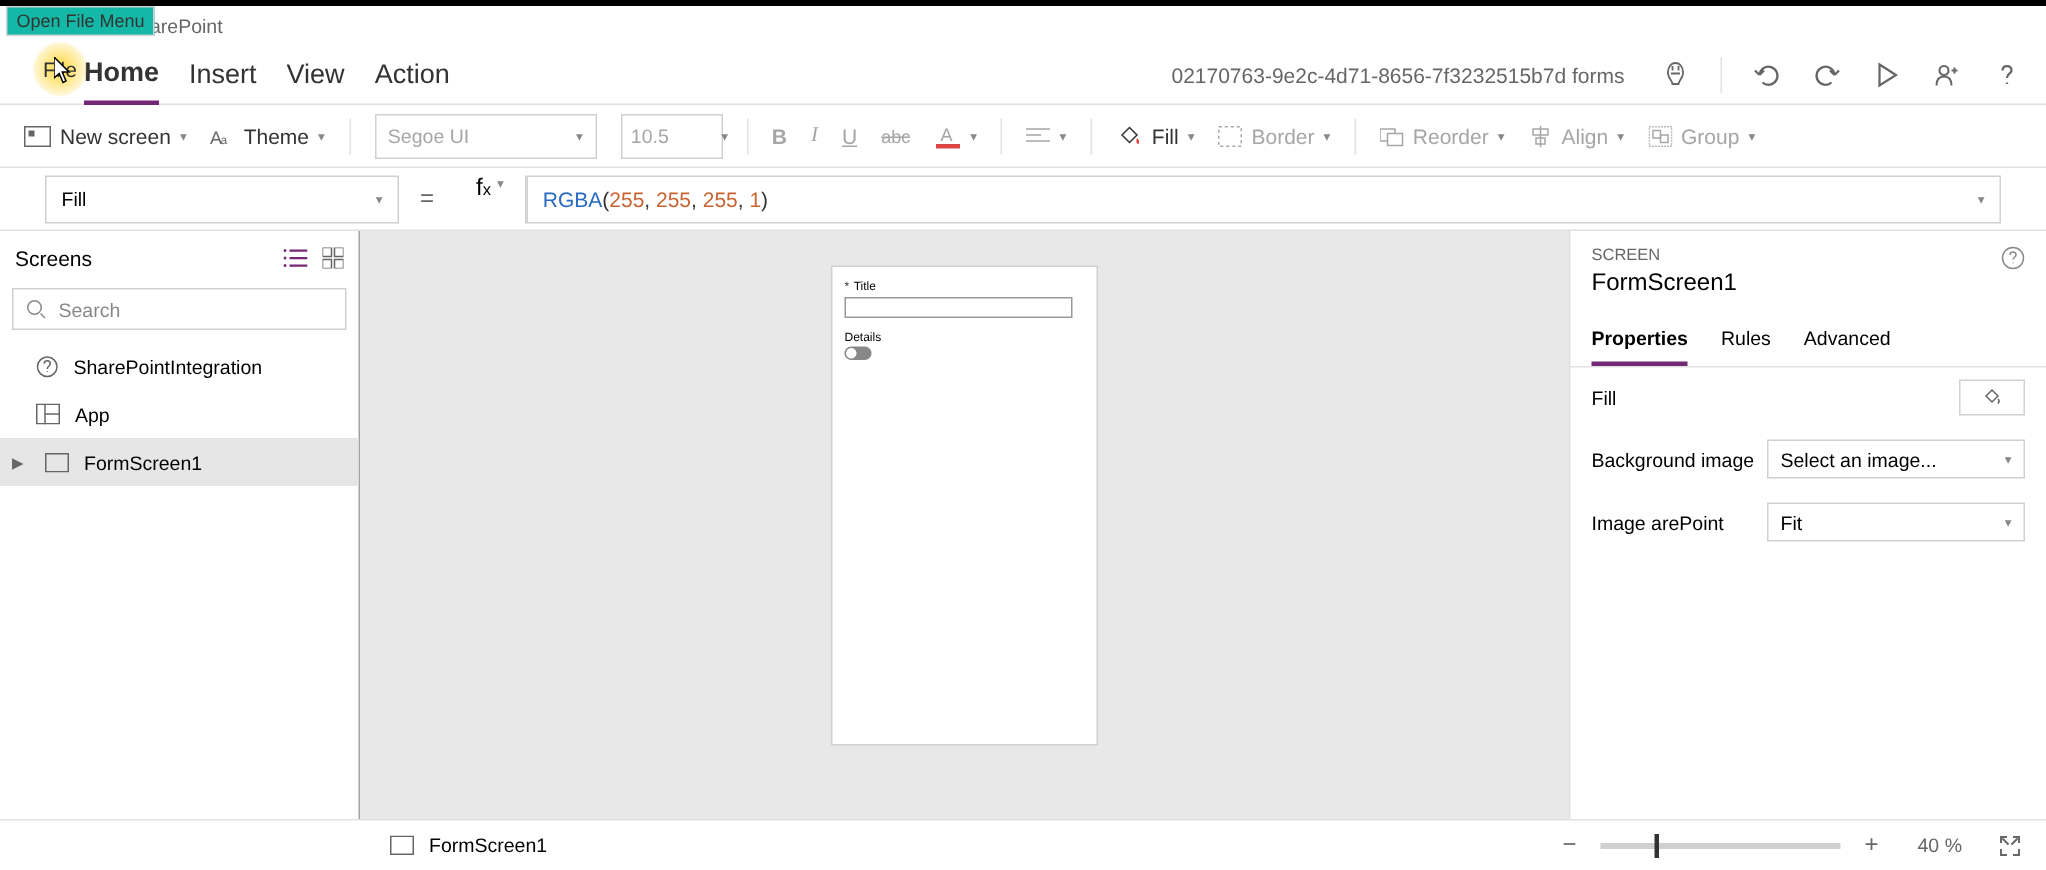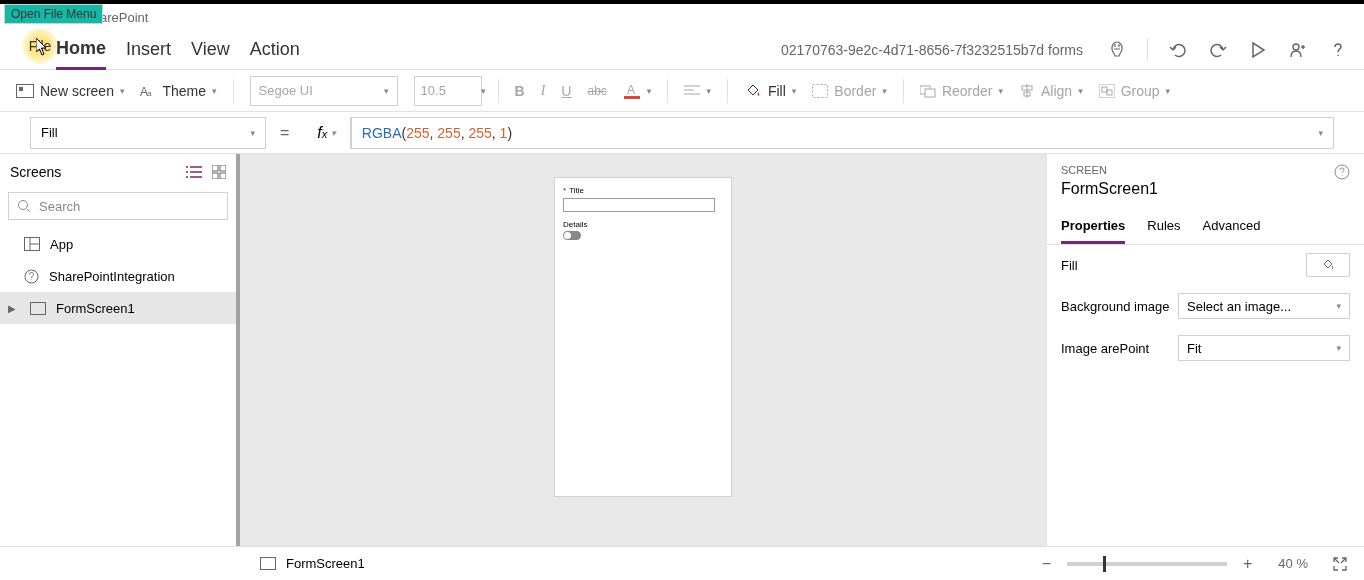--- a/index.html
+++ b/index.html
@@ -28,30 +28,30 @@
     .toolbar-item { display: flex; align-items: center; gap: 6px; cursor: pointer; color: #333; }
     .toolbar-item.disabled { color: #a6a6a6; }
     .toolbar-sep { width: 1px; height: 24px; background: #e1e1e1; }
     .font-select { width: 148px; height: 30px; border: 1px solid #d0d0d0; padding: 0 8px; display: flex; align-items: center; justify-content: space-between; font-size: 13px; color: #a6a6a6; }
     .size-select { width: 68px; height: 30px; border: 1px solid #d0d0d0; padding: 0 6px; display: flex; align-items: center; justify-content: space-between; font-size: 13px; color: #a6a6a6; gap: 35px; }
     .chev { font-size: 9px; color: #888; }
 
     .formula-row { height: 42px; display: flex; align-items: center; border-bottom: 1px solid #e1e1e1; padding: 0; }
     .prop-select { width: 236px; height: 32px; border: 1px solid #d0d0d0; margin-left: 30px; padding: 0 10px; display: flex; align-items: center; justify-content: space-between; font-size: 13px; }
     .equals { margin: 0 14px; font-size: 16px; color: #666; }
-    .fx-box { display: flex; align-items: center; gap: 4px; padding: 0 14px; font-style: italic; font-family: "Times New Roman", serif; font-size: 16px; border-right: 1px solid #d0d0d0; height: 32px; }
+    .fx-box { display: flex; gap: 4px; padding: 0 14px; font-family: "Times New Roman", serif; font-size: 16px; border-right: 1px solid #d0d0d0; height: 32px; }
     .formula-input { flex: 1; height: 32px; border: 1px solid #d0d0d0; padding: 0 10px; display: flex; align-items: center; font-family: Consolas, monospace; font-size: 14px; margin-right: 30px; justify-content: space-between; }
     .fn-name { color: #2a6ac2; }
     .paren { color: #333; }
     .num { color: #c86432; }
     .comma { color: #333; }
 
     .main-area { display: flex; height: calc(580px - 4px - 26px - 40px - 42px - 42px - 34px); }
 
-    .left-panel { width: 240px; border-right: 4px solid #a3a3a3; display: flex; flex-direction: column; }
+    .left-panel { width: 240px; border-right: 1px solid #a3a3a3; display: flex; flex-direction: column; }
     .panel-header { height: 36px; display: flex; align-items: center; justify-content: space-between; padding: 0 10px; font-size: 14px; }
     .panel-header-icons { display: flex; gap: 10px; }
     .search-box { margin: 2px 8px 8px 8px; height: 28px; border: 1px solid #d0d0d0; display: flex; align-items: center; padding: 0 8px; gap: 8px; font-size: 13px; color: #888; }
     .tree-item { height: 32px; display: flex; align-items: center; padding-left: 24px; gap: 10px; font-size: 13px; cursor: pointer; }
     .tree-item.selected { background: #e6e6e6; }
     .tree-item-wrap { position: relative; }
 
     .canvas-area { flex: 1; background: #e8e8e8; position: relative; display: flex; justify-content: center; padding-top: 24px; }
     .device-frame { width: 176px; height: 318px; background: #fff; box-shadow: 0 0 0 1px #d0d0d0; padding: 8px; font-size: 8px; }
     .form-field-label { display: flex; gap: 3px; margin-bottom: 3px; }
@@ -279,35 +279,35 @@
     </div>
     <div class="search-box">
       <svg width="14" height="14" viewBox="0 0 14 14">
           <circle cx="6" cy="6" r="4.5" fill="none" stroke="#888"></circle>
           <line x1="10" y1="10" x2="13" y2="13" stroke="#888"></line>
         </svg>
       <span>Search</span>
     </div>
     <div class="tree-item-wrap">
       <div class="tree-item">
+        <svg width="15" height="15" viewBox="0 0 15 15">
+            <circle cx="7.5" cy="7.5" r="6.5" fill="none" stroke="#666"></circle>
+            <path d="M5.5 5.5 C5.5 4 6.5 3.5 7.5 3.5 C8.5 3.5 9.5 4 9.5 5.5 C9.5 7 7.5 7 7.5 9 M7.5 10.5 L7.5 11" fill="none" stroke="#666"></path>
+          </svg>
+        <span>SharePointIntegration</span>
+      </div>
+    </div>
+    <div class="tree-item-wrap">
+      <div class="tree-item">
         <svg width="16" height="14" viewBox="0 0 16 14">
             <rect x="0.5" y="0.5" width="15" height="13" fill="none" stroke="#666"></rect>
             <line x1="6" y1="0" x2="6" y2="14" stroke="#666"></line>
             <line x1="6" y1="7" x2="16" y2="7" stroke="#666"></line>
           </svg>
         <span>App</span>
-      </div>
-    </div>
-    <div class="tree-item-wrap">
-      <div class="tree-item">
-        <svg width="15" height="15" viewBox="0 0 15 15">
-            <circle cx="7.5" cy="7.5" r="6.5" fill="none" stroke="#666"></circle>
-            <path d="M5.5 5.5 C5.5 4 6.5 3.5 7.5 3.5 C8.5 3.5 9.5 4 9.5 5.5 C9.5 7 7.5 7 7.5 9 M7.5 10.5 L7.5 11" fill="none" stroke="#666"></path>
-          </svg>
-        <span>SharePointIntegration</span>
       </div>
     </div>
     <div class="tree-item-wrap">
       <span class="expand" style="position:absolute;left:8px;top:11px;font-size:10px;color:#666;">▶</span>
       <div class="tree-item selected" style="padding-left:30px;">
         <svg width="16" height="13" viewBox="0 0 16 13">
             <rect x="0.5" y="0.5" width="15" height="12" fill="none" stroke="#666"></rect>
           </svg>
         <span>FormScreen1</span>
       </div>

